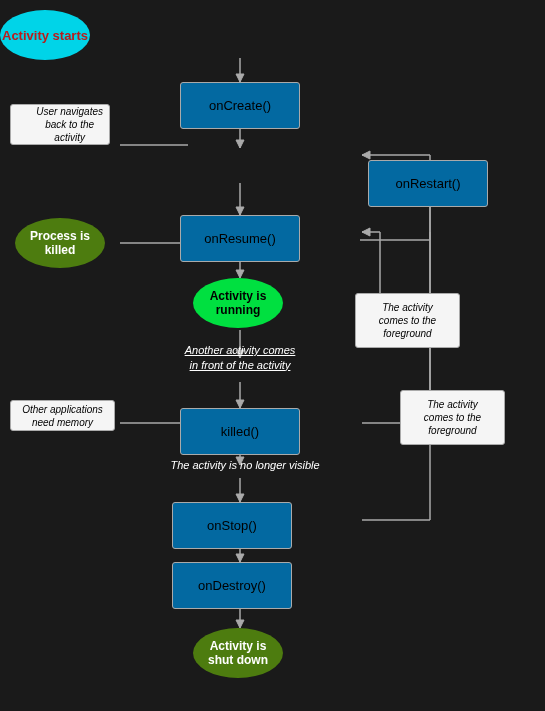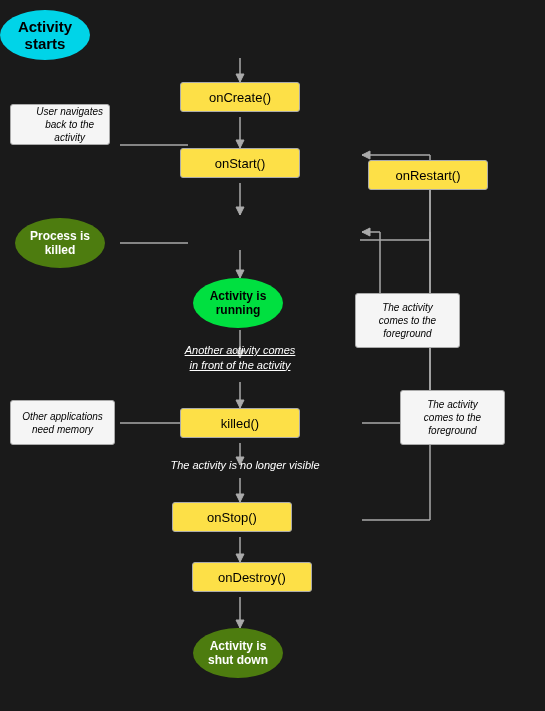--- a/index.html
+++ b/index.html
@@ -19,22 +19,22 @@
     .node {
       position: absolute;
       display: flex;
       align-items: center;
       justify-content: center;
       text-align: center;
     }
     .oval-cyan {
       background: #00d4e8;
       border-radius: 50%;
-      color: #000000;
-      font-size: 15px;
+      color: #b91c1c;
+      font-size: 13px;
       font-weight: bold;
       width: 90px;
       height: 50px;
     }
     .oval-green {
       background: #00e040;
       border-radius: 50%;
       color: #000;
       font-size: 12px;
       font-weight: bold;
@@ -44,27 +44,27 @@
     .oval-red {
       background: #4d7c0f;
       border-radius: 50%;
       color: #fff;
       font-size: 12px;
       font-weight: bold;
       width: 90px;
       height: 50px;
     }
     .rect-method {
-      background: #fde047;
+      background: #0369a1;
       border: 1px solid #aaa;
       border-radius: 3px;
       color: #000;
       font-size: 13px;
       width: 120px;
-      height: 30px;
+      height: 47px;
     }
     .label-italic {
       color: #fff;
       font-size: 11px;
       font-style: italic;
       text-align: center;
       line-height: 1.3;
     }
     .label-box {
       background: #f5f5f5;
@@ -166,51 +166,51 @@
   <div class="node rect-method" style="left:180px;top:82px;">
     <span>onCreate()</span>
   </div>
 
   <div class="node label-box" style="left:10px;top:104px;width:100px;height:41px;justify-content:flex-end;">
     <span style="white-space:pre-line;">User navigates
 back to the
 activity</span>
   </div>
 
-  <div class="node rect-method" style="left:180px;top:148px;">
-    <span>onStart()</span>
-  </div>
 
   <div class="node rect-method" style="left:368px;top:160px;">
     <span>onRestart()</span>
   </div>
 
   <div class="node oval-red" style="left:15px;top:218px;">
     <span style="white-space:pre-line;">Process is
 killed</span>
   </div>
 
+  <div class="node rect-method" style="left:180px;top:215px;">
+    <span>onResume()</span>
+  </div>
 
   <div class="node oval-green" style="left:193px;top:278px;">
     <span style="white-space:pre-line;">Activity is
 running</span>
   </div>
 
   <div class="node label-box" style="left:355px;top:293px;width:105px;height:55px;">
     <span style="white-space:pre-line;">The activity
 comes to the
 foreground</span>
   </div>
 
   <div class="node" style="left:160px;top:335px;width:160px;height:45px;">
     <span class="label-italic" style="white-space:pre-line;text-decoration:underline;">Another activity comes
 in front of the activity</span>
   </div>
 
-  <div class="node label-box" style="left:10px;top:400px;width:105px;height:45px;">
+  <div class="node label-box" style="left:10px;top:400px;width:105px;height:31px;">
     <span style="white-space:pre-line;">Other applications
 need memory</span>
   </div>
 
   <div class="node label-box" style="left:400px;top:390px;width:105px;height:55px;">
     <span style="white-space:pre-line;">The activity
 comes to the
 foreground</span>
   </div>
 
@@ -219,21 +219,21 @@
   </div>
 
   <div class="node" style="left:145px;top:454px;width:200px;height:22px;">
     <span class="label-italic">The activity is no longer visible</span>
   </div>
 
   <div class="node rect-method" style="left:172px;top:502px;">
     <span>onStop()</span>
   </div>
 
-  <div class="node rect-method" style="left:192px;top:562px;align-items:center;">
+  <div class="node rect-method" style="left:172px;top:562px;align-items:center;">
     <span>onDestroy()</span>
   </div>
 
   <div class="node oval-red" style="left:193px;top:628px;">
     <span style="white-space:pre-line;">Activity is
 shut down</span>
   </div>
 
 </div>
 

